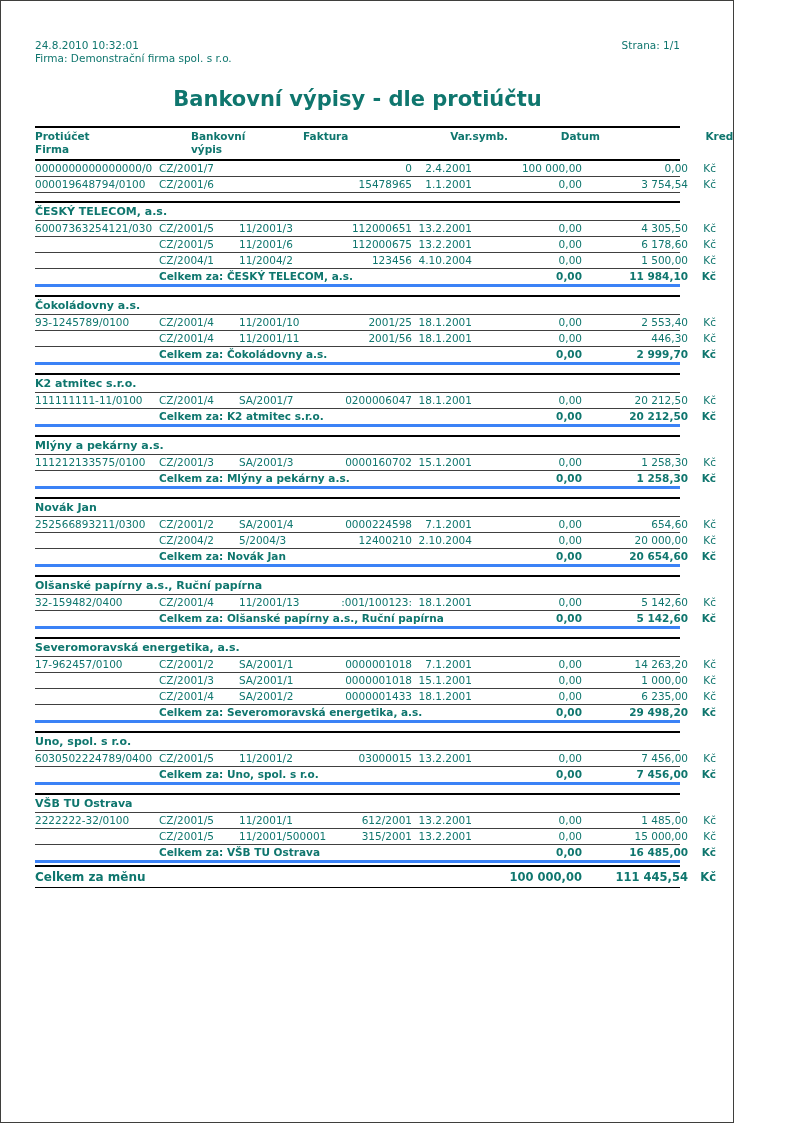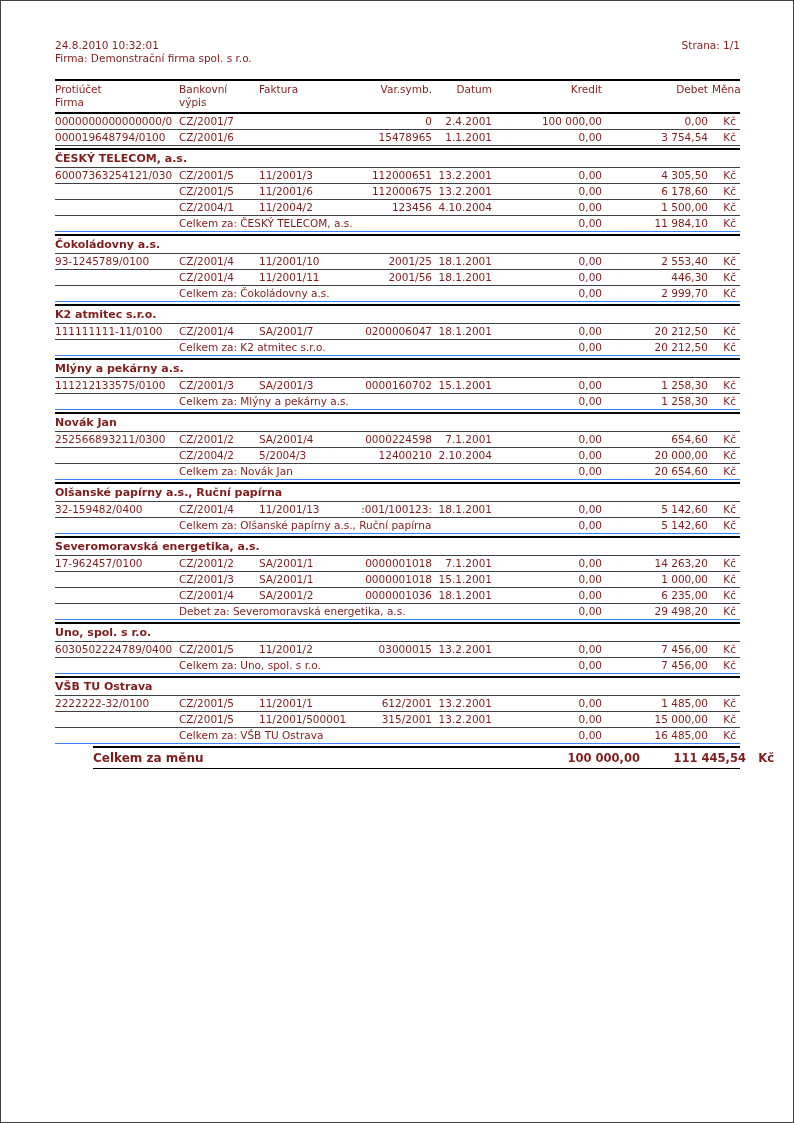--- a/index.html
+++ b/index.html
@@ -1,53 +1,54 @@
 <!DOCTYPE html>
 <html><head>
 <meta charset="utf-8">
 <style>
   html, body { margin: 0; padding: 0; background: #ffffff; }
   .page {
-    width: 794px; height: 1123px; box-sizing: border-box;
-    background: #ffffff; color: #7f1d1d;
+    width: 734px; height: 1123px; box-sizing: border-box;
+    background: #ffffff; color: #0f766e;
     border: 1px solid #3f3f3d;
-    padding: 38px 53px 0 54px;
+    padding: 38px 53px 0 34px;
     font-family: "DejaVu Sans", "Liberation Sans", sans-serif;
     position: relative; overflow: hidden;
   }
   .top-header { display: flex; justify-content: space-between; align-items: flex-start; font-size: 10.5px; line-height: 13px; }
   .title { text-align: center; font-size: 21px; font-weight: bold; margin-top: 22px; line-height: 25px; }
   .table { margin-top: 14px; border-top: 2px solid #000; }
   .row { display: grid; }
   .thead, .data { grid-template-columns: 124px 80px 95px 82px 60px 110px 106px 28px; }
-  .thead { border-bottom: 2px solid #000; font-weight: normal; }
+  .thead { border-bottom: 2px solid #000; font-weight: bold; gap: 32px; }
   .cell { padding: 1px 4px 1px 0; font-size: 10.5px; line-height: 13px; white-space: nowrap; }
   .thead .cell { padding-top: 2px; padding-bottom: 3px; }
   .r { text-align: right; }
   .data { border-bottom: 1px solid #404040; }
-  .firm { grid-template-columns: 1fr; border-top: 2px solid #000; margin-top: 2px; border-bottom: 1px solid #404040; }
+  .firm { grid-template-columns: 1fr; border-top: 2px solid #000; margin-top: 8px; border-bottom: 1px solid #404040; }
   .firm .cell { font-weight: bold; font-size: 11px; padding-top: 2px; padding-bottom: 2px; }
-  .total { grid-template-columns: 124px 317px 110px 106px 28px; border-bottom: 1px solid #3b82f6; font-weight: normal; }
-  .grand { grid-template-columns: 441px 110px 106px 28px; border-top: 2px solid #000; margin-top: 2px; border-bottom: 1px solid #000; font-weight: bold; margin-left: 38px; }
+  .total { grid-template-columns: 124px 317px 110px 106px 28px; border-bottom: 3px solid #3b82f6; font-weight: bold; }
+  .grand { grid-template-columns: 441px 110px 106px 28px; border-top: 2px solid #000; margin-top: 2px; border-bottom: 1px solid #000; font-weight: bold; }
   .grand .cell { font-size: 11.5px; padding-top: 4px; padding-bottom: 3px; }
   .grand .gt-label { font-size: 12px; }
 </style>
 </head>
 <body>
 
 <div class="page">
 
   <div class="top-header">
     <div>
       <div>24.8.2010  10:32:01</div>
       <div>Firma: Demonstrační firma spol. s r.o.</div>
     </div>
     <div>Strana: 1/1</div>
   </div>
 
+  <div class="title">Bankovní výpisy - dle protiúčtu</div>
 
   <div class="table">
 
     <div class="row thead">
       <div class="cell">
         <div>Protiúčet</div>
         <div>Firma</div>
       </div>
       <div class="cell">
         <div>Bankovní</div>
@@ -262,29 +263,29 @@
           <div class="cell r">0000001018</div>
           <div class="cell r">15.1.2001</div>
           <div class="cell r">0,00</div>
           <div class="cell r">1 000,00</div>
           <div class="cell r">Kč</div>
         </div>
         <div class="row data">
           <div class="cell"></div>
           <div class="cell">CZ/2001/4</div>
           <div class="cell">SA/2001/2</div>
-          <div class="cell r">0000001036</div>
+          <div class="cell r">0000001433</div>
           <div class="cell r">18.1.2001</div>
           <div class="cell r">0,00</div>
           <div class="cell r">6 235,00</div>
           <div class="cell r">Kč</div>
         </div>
         <div class="row total">
           <div class="cell"></div>
-          <div class="cell">Debet za: Severomoravská energetika, a.s.</div>
+          <div class="cell">Celkem za: Severomoravská energetika, a.s.</div>
           <div class="cell r">0,00</div>
           <div class="cell r">29 498,20</div>
           <div class="cell r">Kč</div>
         </div>
         <div class="row firm">
           <div class="cell">Uno, spol. s r.o.</div>
         </div>
         <div class="row data">
           <div class="cell">6030502224789/0400</div>
           <div class="cell">CZ/2001/5</div>

